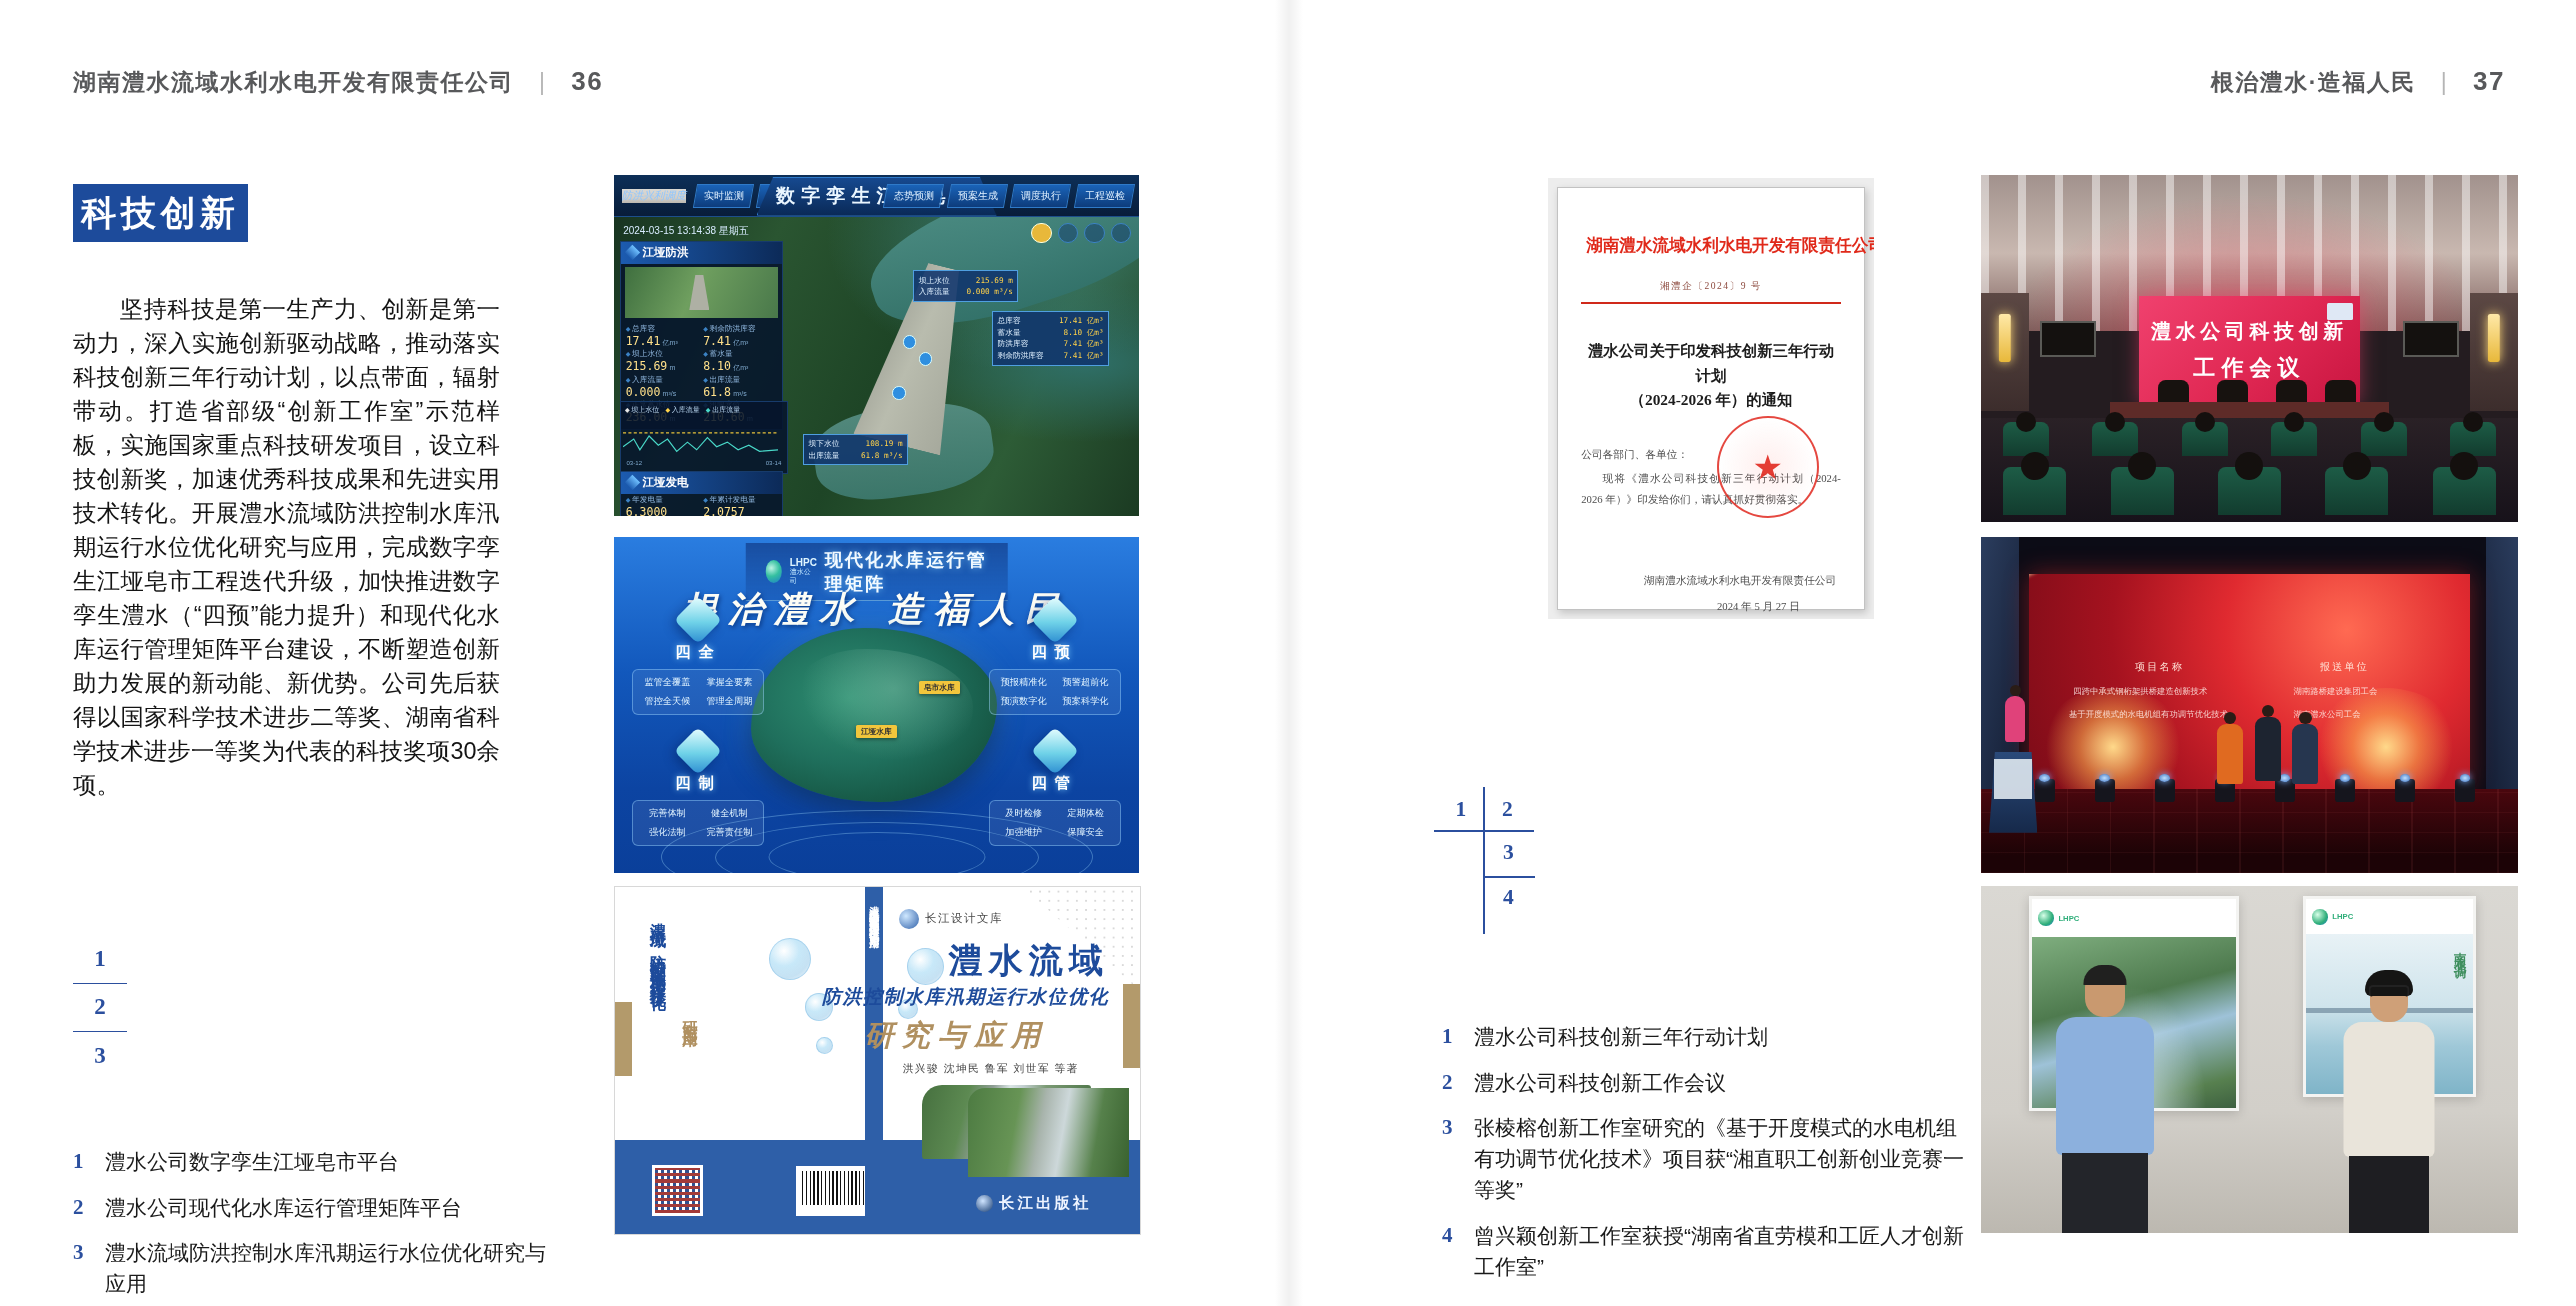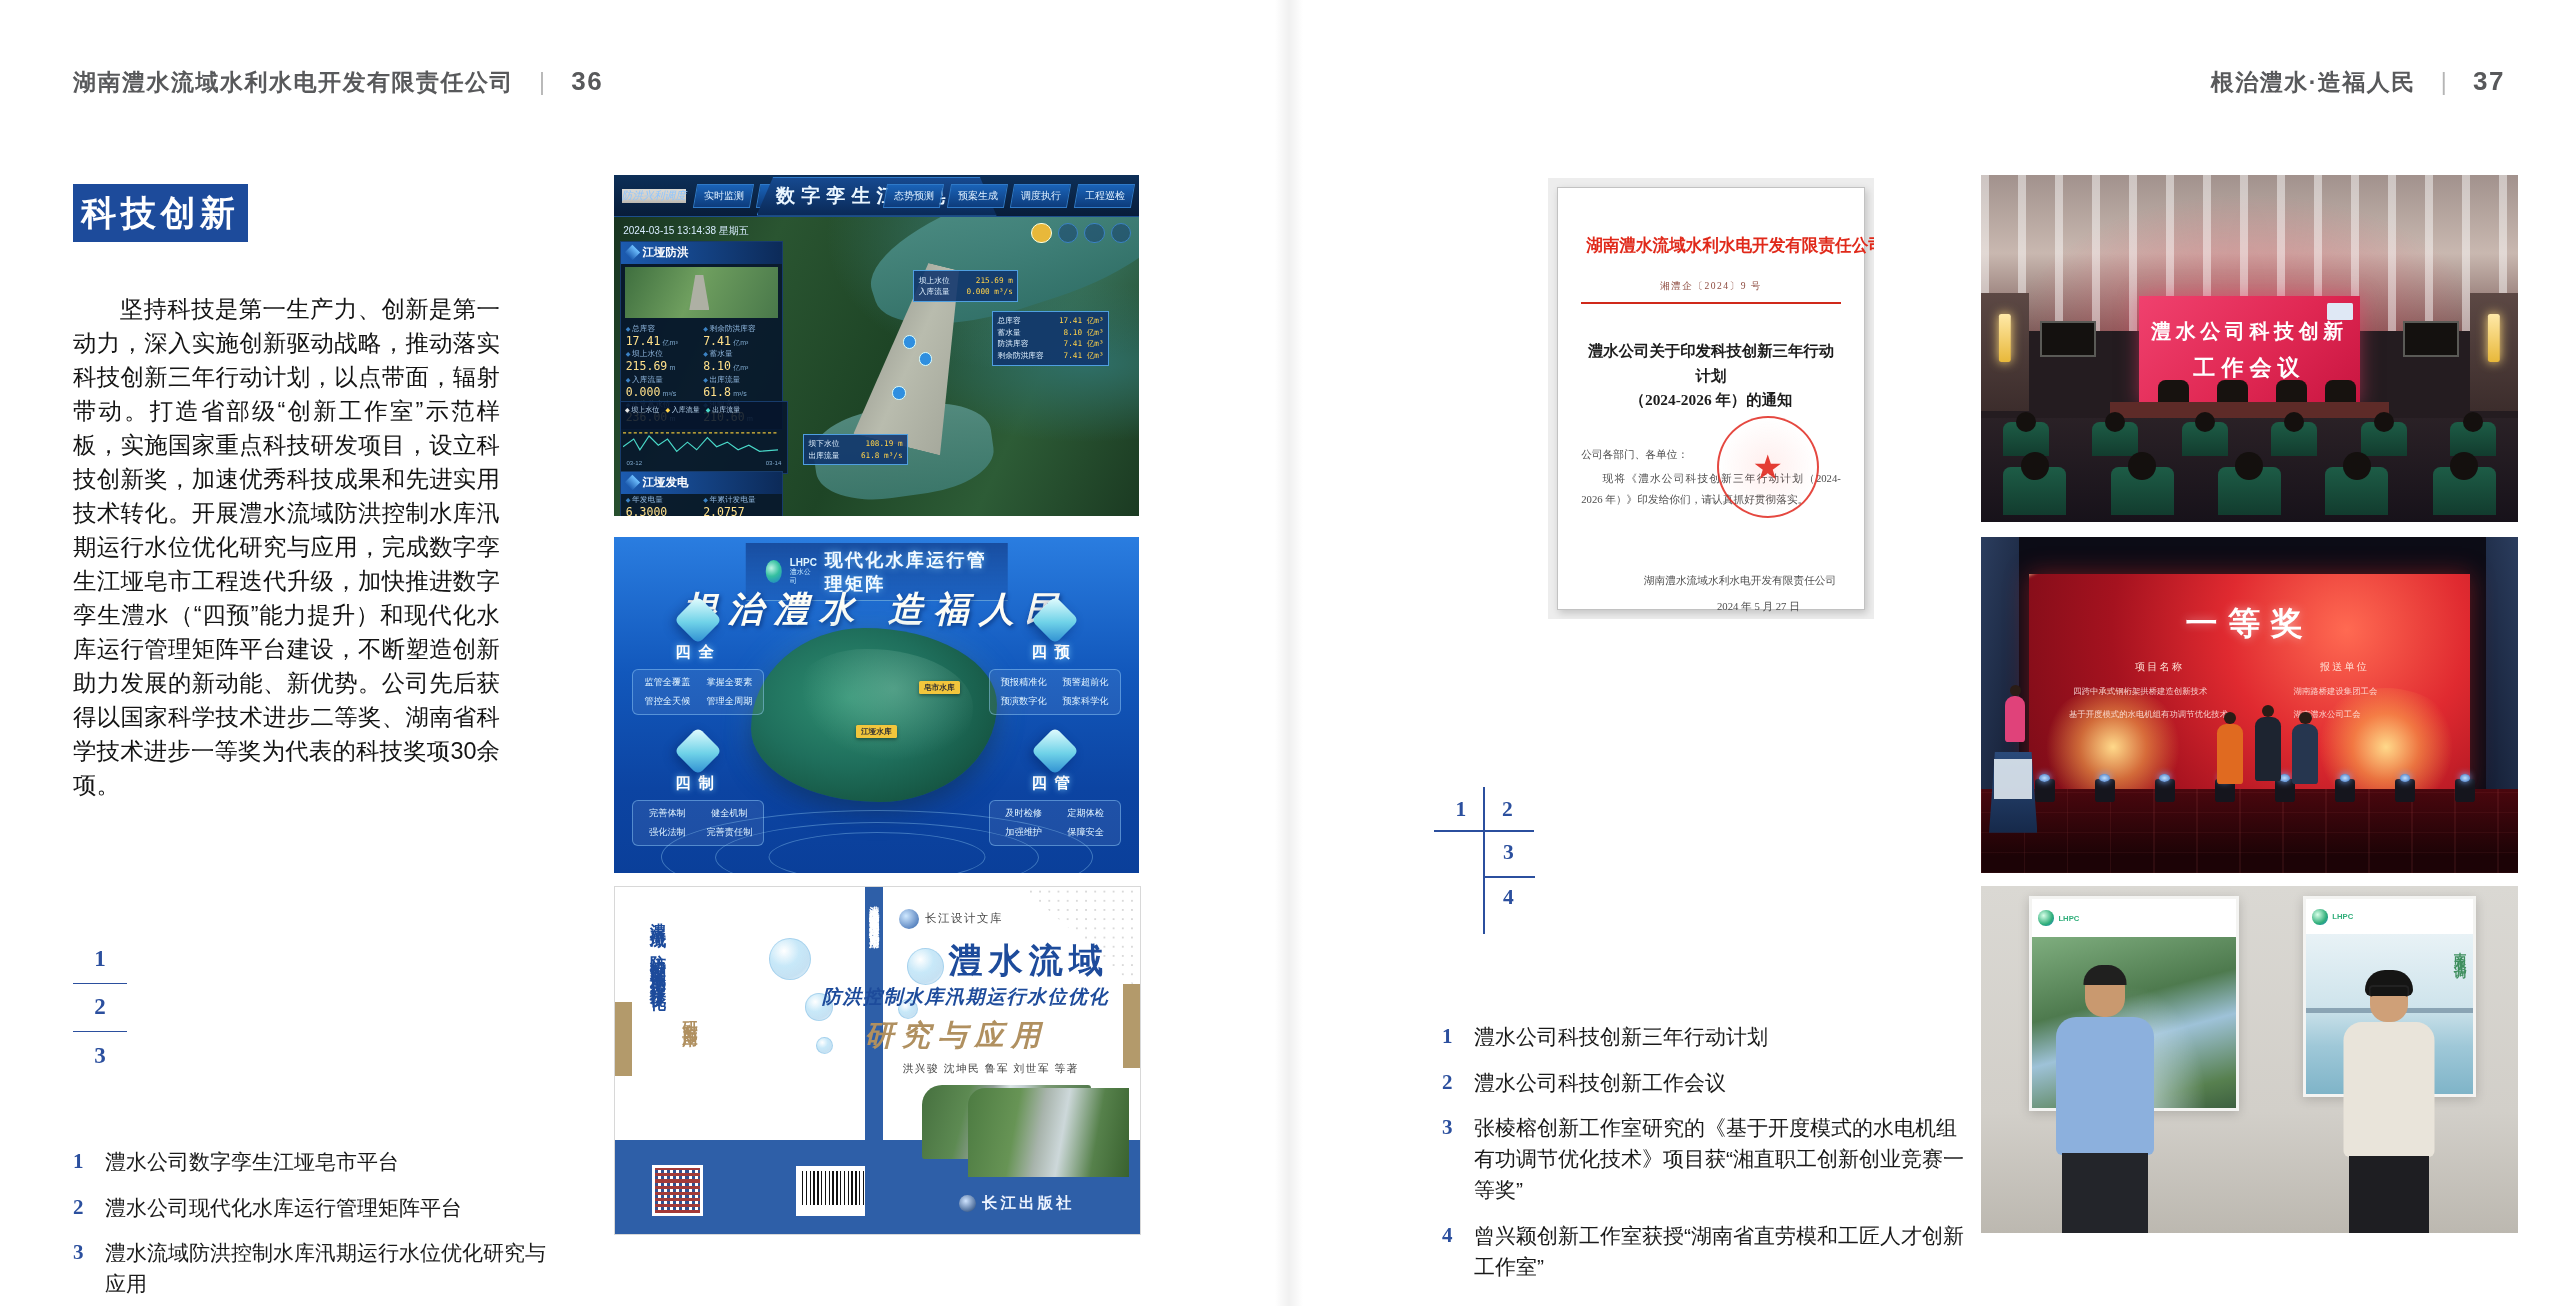--- a/index.html
+++ b/index.html
@@ -521,21 +521,21 @@
       <span class="brandtxt">长江设计文库</span>
     </div>
     <div class="abs bubble" style="left:292px;top:61px;width:35px;height:35px;"></div>
     <div class="abs bubble" style="left:283px;top:112px;width:18.4px;height:18.4px;"></div>
     <div class="abs t1" style="right:31px;top:51px;">澧水流域</div>
     <div class="abs t2" style="right:31px;top:97px;">防洪控制水库汛期运行水位优化</div>
     <div class="abs t3" style="right:92px;top:129px;">研究与应用</div>
     <div class="abs auth" style="right:61px;top:175px;">洪兴骏 沈坤民 鲁军 刘世军 等著</div>
     <div class="abs bphoto" style="left:307px;top:198px;width:169px;height:74px;"></div>
     <div class="abs bphoto2" style="right:10.7px;bottom:57px;width:161px;height:89px;"></div>
-    <div class="abs pub" style="left:344px;bottom:20px;">
+    <div class="abs pub" style="left:361px;bottom:20px;">
       <span class="pl"></span>
       <span class="pt">长江出版社</span>
     </div>
   </div>
 
   <div class="abs pg-header" style="right:71px;">
     <span>根治澧水·造福人民</span>
     <span class="div">|</span>
     <span class="pg-num">37</span>
   </div>
@@ -649,21 +649,20 @@
     </div>
   </div>
 
   <div class="abs fig award" style="left:1981px;top:537px;width:537px;height:336px;">
     <div class="abs sideL"></div>
     <div class="abs sideR"></div>
     <div class="abs screen">
       <div class="swirl"></div>
       <div class="bloom" style="left:2%;"></div>
       <div class="bloom" style="right:2%;"></div>
-      <div class="ttl">一等奖</div>
       <span class="colh" style="left:24%;top:40%;">项目名称</span>
       <span class="colh" style="left:66%;top:40%;">报送单位</span>
       <span class="rowt" style="left:10%;top:52%;">四跨中承式钢桁架拱桥建造创新技术</span>
       <span class="rowt" style="left:60%;top:52%;">湖南路桥建设集团工会</span>
       <span class="rowt" style="left:9%;top:63%;">基于开度模式的水电机组有功调节优化技术</span>
       <span class="rowt" style="left:60%;top:63%;">湖南澧水公司工会</span>
     </div>
     <div class="abs floor">
         <div class="tile"></div>
       </div>

